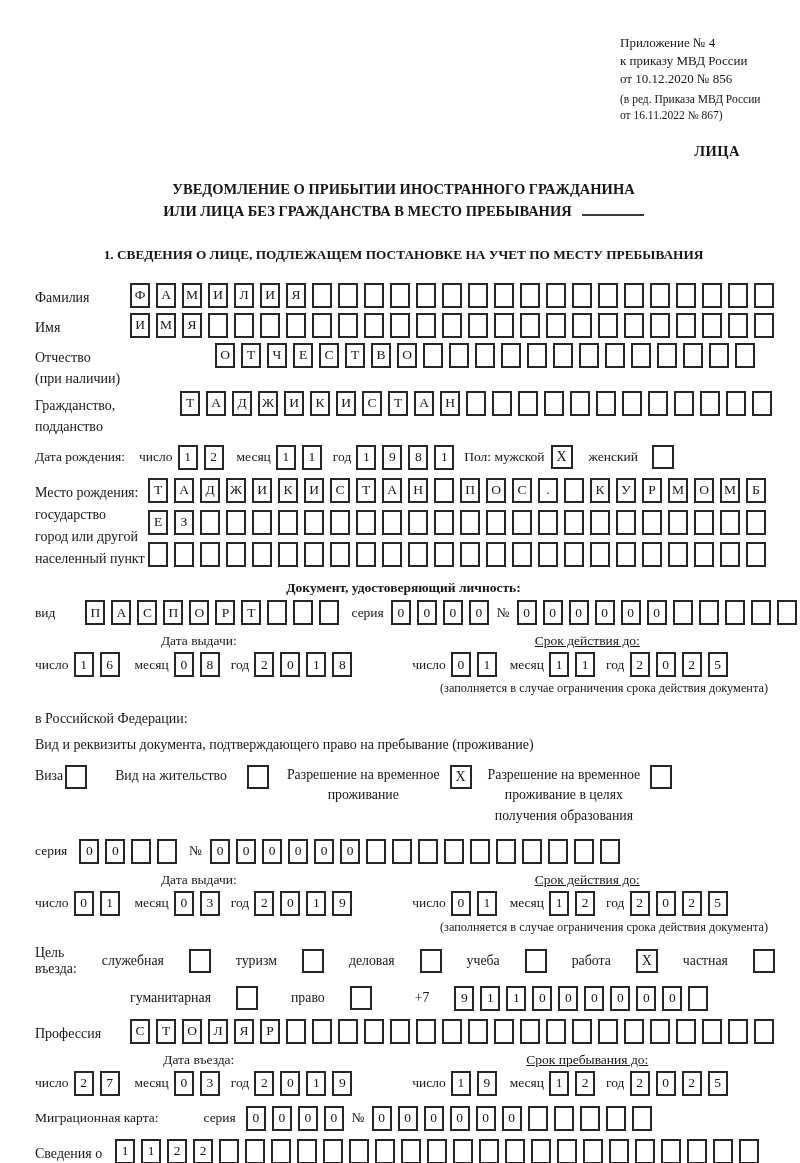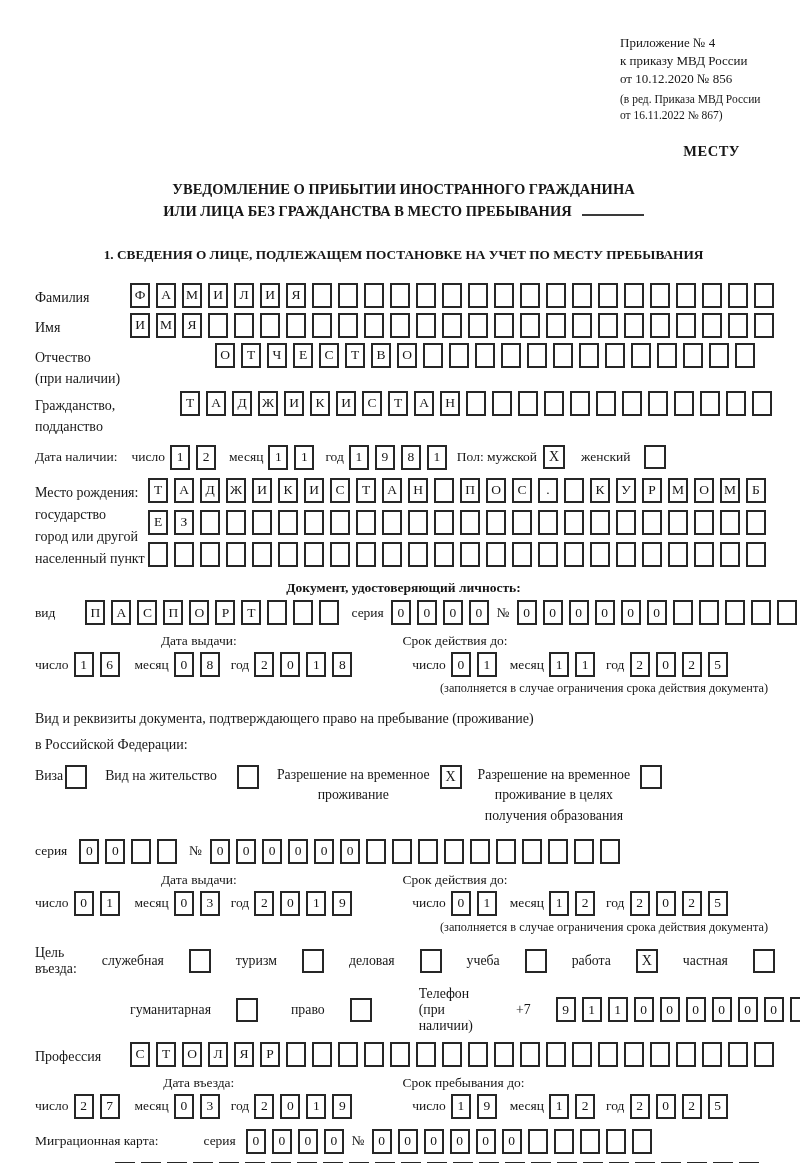--- a/index.html
+++ b/index.html
@@ -16,21 +16,21 @@
   .row{display:flex;align-items:flex-start;margin-top:5px;}
   .lab{font-size:14px;padding-top:4px;flex:0 0 auto;line-height:1.5;}
   .boxes{display:flex;gap:6px;flex:0 0 auto;}
   .cell{width:20px;height:25px;border:2px solid #262626;box-sizing:border-box;display:flex;align-items:center;justify-content:center;font-size:13.5px;flex:0 0 auto;background:#fff;}
   .w95{width:95px;} .w180{width:180px;} .w145{width:145px;} .w113{width:113px;} .w80{width:80px;}
   .stack{display:flex;flex-direction:column;gap:7px;}
   .cb{width:22px;height:24px;border:2px solid #262626;box-sizing:border-box;display:flex;align-items:center;justify-content:center;font-size:14px;flex:0 0 auto;background:#fff;}
   .center-head{font-size:13.5px;font-weight:bold;text-align:center;margin-top:10px;}
   .two-col-labels{display:flex;margin-top:8px;font-size:13.5px;gap:40px;}
   .two-col-labels .l{width:47%;text-align:center;}
-  .two-col-labels .r{width:53%;text-align:left;}
+  .two-col-labels .r{width:53%;text-align:center;text-decoration:underline;}
   .daterow{display:flex;align-items:center;margin-top:3px;font-size:13.5px;}
   .dgroup{display:flex;align-items:center;gap:5px;}
   .note-right{text-align:right;font-size:12.3px;margin-top:4px;padding-right:4px;}
   .para{font-size:14px;margin-top:10px;line-height:1.8;}
   .ckrow{display:flex;align-items:flex-start;margin-top:8px;font-size:13.8px;gap:2px;}
   .cklabel{text-align:center;line-height:1.5;}
   .purpose-row{display:flex;align-items:center;gap:25px;margin-top:10px;font-size:13.8px;flex-wrap:nowrap;}
 </style>
 </head>
 <body>
@@ -39,21 +39,21 @@
 
   <div class="appendix">
     <div>Приложение № 4</div>
     <div>к приказу МВД России</div>
     <div>от 10.12.2020 № 856</div>
   </div>
   <div class="amendment">
     <div>(в ред. Приказа МВД России</div>
     <div>от 16.11.2022 № 867)</div>
   </div>
-  <div class="forma">МЕСТУ</div>
+  <div class="forma">ЛИЦА</div>
 
   <div class="title">
     <div>УВЕДОМЛЕНИЕ О ПРИБЫТИИ ИНОСТРАННОГО ГРАЖДАНИНА</div>
     <div><span>ИЛИ ЛИЦА БЕЗ ГРАЖДАНСТВА В МЕСТО ПРЕБЫВАНИЯ</span><span class="blank-line"></span></div>
   </div>
 
   <div class="section-heading">1. СВЕДЕНИЯ О ЛИЦЕ, ПОДЛЕЖАЩЕМ ПОСТАНОВКЕ НА УЧЕТ ПО МЕСТУ ПРЕБЫВАНИЯ</div>
 
   <div class="row" style="margin-top:20px;">
     <div class="lab w95">Фамилия</div>
@@ -173,21 +173,21 @@
         <div class="cell"></div>
         <div class="cell"></div>
         <div class="cell"></div>
         <div class="cell"></div>
         <div class="cell"></div>
         <div class="cell"></div>
       </div>
   </div>
 
   <div class="daterow" style="margin-top:8px;">
-    <span>Дата наличии:</span>
+    <span>Дата рождения:</span>
     <div class="dgroup" style="margin-left:14px;">
       <span>число</span>
       <div class="boxes">
           <div class="cell">1</div>
           <div class="cell">2</div>
         </div>
       <span style="margin-left:8px;">месяц</span>
       <div class="boxes">
           <div class="cell">1</div>
           <div class="cell">1</div>
@@ -378,30 +378,30 @@
           <div class="cell">2</div>
           <div class="cell">0</div>
           <div class="cell">2</div>
           <div class="cell">5</div>
         </div>
     </div>
   </div>
   <div class="note-right">(заполняется в случае ограничения срока действия документа)</div>
 
   <div class="para">
+    <div>в Российской Федерации:</div>
     <div>Вид и реквизиты документа, подтверждающего право на пребывание (проживание)</div>
-    <div>в Российской Федерации:</div>
   </div>
 
   <div class="ckrow">
     <span style="padding-top:3px;">Виза</span>
     <div class="cb">
         <span></span>
       </div>
-    <span style="margin-left:16px;padding-top:3px;">Вид на жительство</span>
+    <span style="margin-left:26px;padding-top:3px;">Вид на жительство</span>
     <div class="cb" style="margin-left:18px;">
         <span></span>
       </div>
     <div class="cklabel" style="margin-left:16px;">
       <div>Разрешение на временное</div>
       <div>проживание</div>
     </div>
     <div class="cb" style="margin-left:8px;">
         <span>X</span>
       </div>
@@ -524,21 +524,20 @@
 
   <div class="purpose-row" style="margin-left:95px;margin-top:9px;">
     <span>гуманитарная</span>
     <div class="cb">
         <span></span>
       </div>
     <span style="margin-left:8px;">право</span>
     <div class="cb">
         <span></span>
       </div>
-    <span style="margin-left:22px;">Телефон (при наличии)</span>
     <span style="margin-left:18px;">+7</span>
     <div class="boxes">
         <div class="cell">9</div>
         <div class="cell">1</div>
         <div class="cell">1</div>
         <div class="cell">0</div>
         <div class="cell">0</div>
         <div class="cell">0</div>
         <div class="cell">0</div>
         <div class="cell">0</div>

